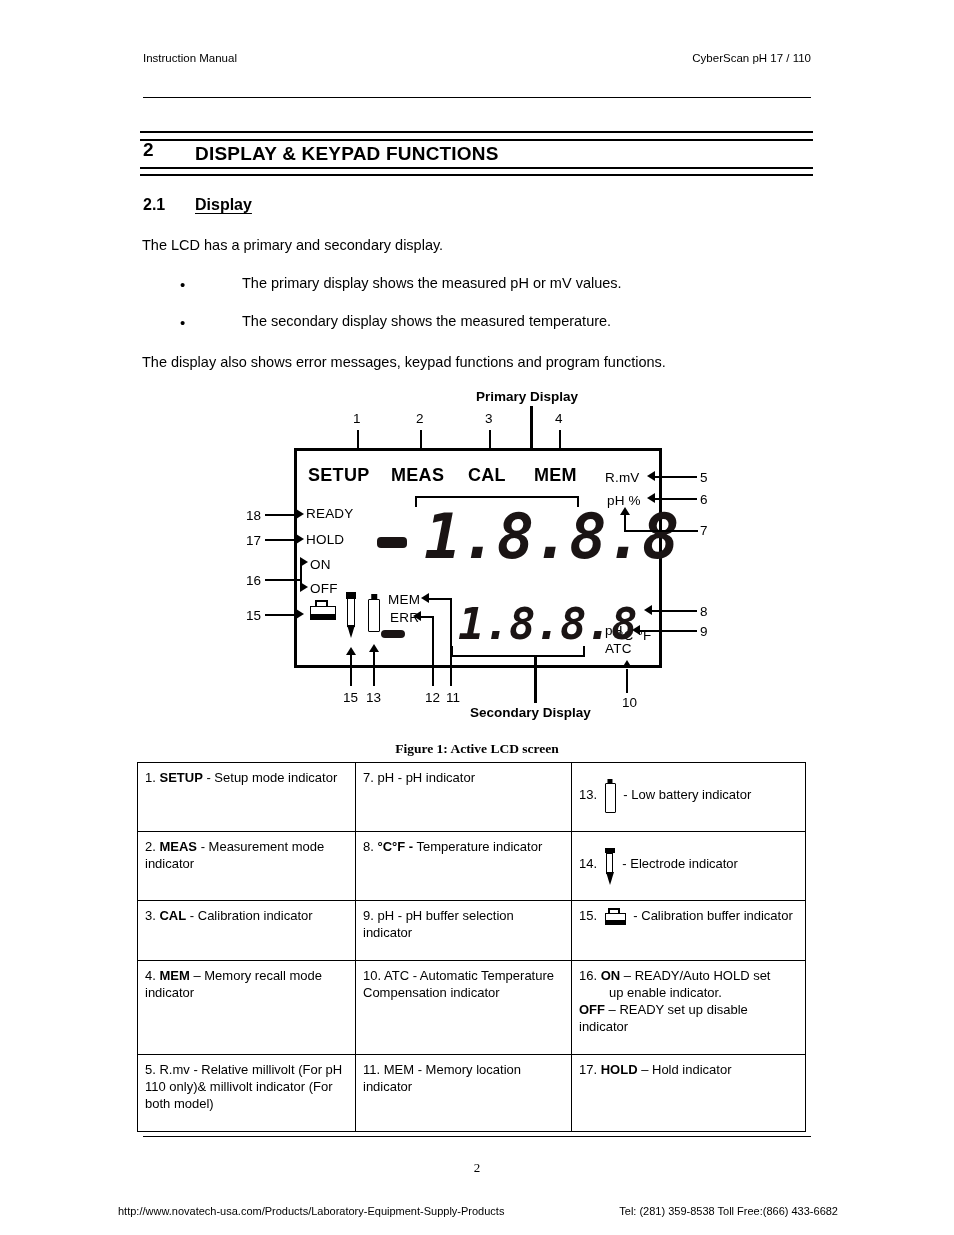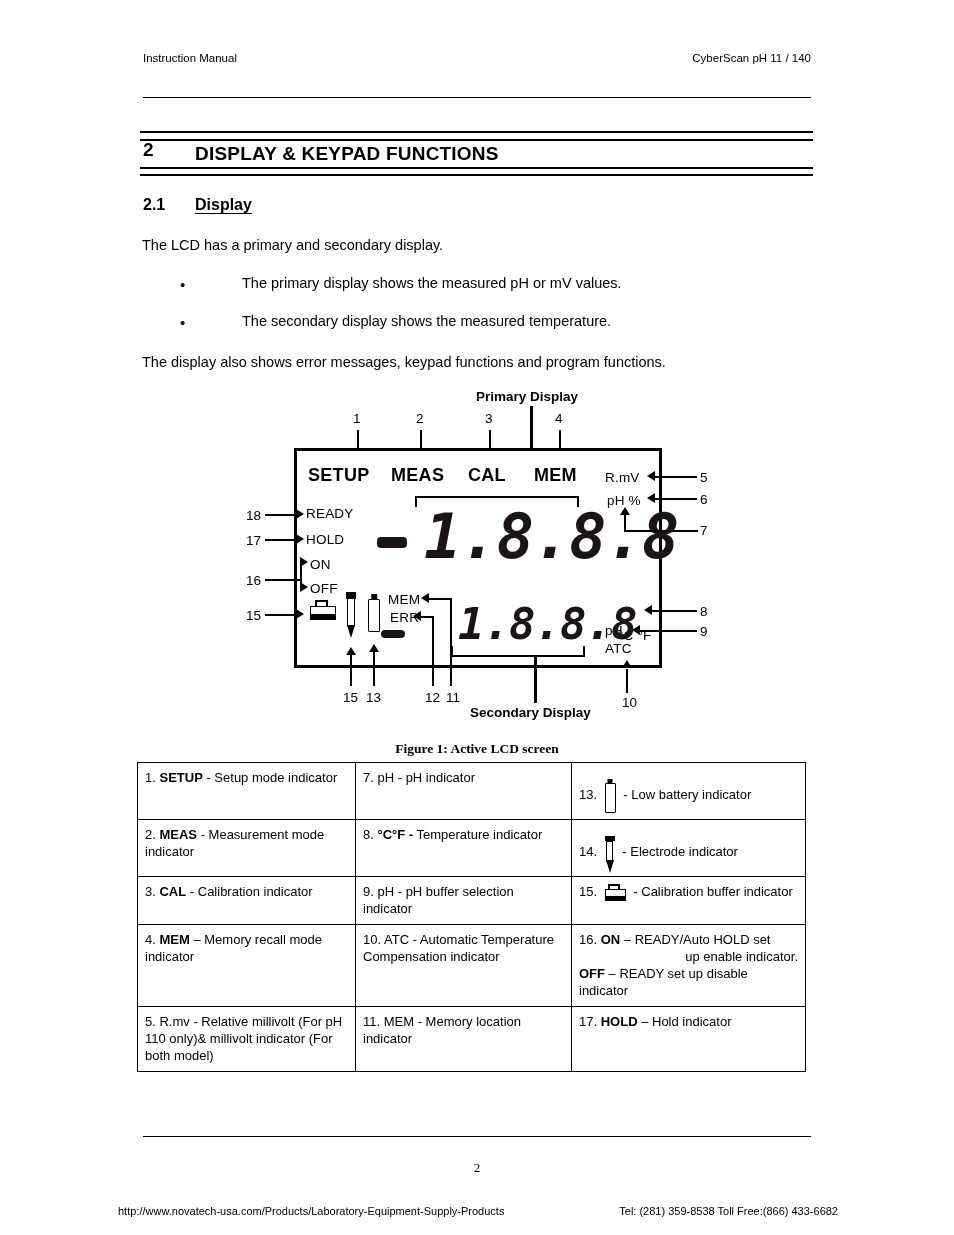--- a/index.html
+++ b/index.html
@@ -109,44 +109,44 @@
   .ic-cal .fill{position:absolute;left:0;top:58%;width:100%;height:42%;background:#000;}
 
   
   #fig-caption{left:0;top:741px;width:954px;text-align:center;
                font-family:"Liberation Serif", serif;font-weight:bold;font-size:13.5px;}
 
   
   #legend-table{position:absolute;left:137px;top:762px;width:668px;
                 border-collapse:collapse;table-layout:fixed;}
   #legend-table td{border:1.4px solid #000;vertical-align:top;
-                   padding:6px 7px 6px 7px;font-size:13px;line-height:1.33;}
+                   padding:6px 7px 18px 7px;font-size:13px;line-height:1.33;}
   #legend-table col.c1{width:218px;}
   #legend-table col.c2{width:216px;}
   #legend-table col.c3{width:234px;}
   .cellicon{display:inline-block;vertical-align:middle;margin:0 4px;}
   .ic-batt-sm{width:11px;height:34px;}
   .ic-elec-sm{width:10px;height:34px;}
   .ic-cal-sm{width:21px;height:17px;}
-  .indent-line{display:block;padding-left:30px;text-align:right;}
+  .indent-line{display:block;padding-left:30px;}
 
   
   #foot-rule{left:143px;top:1136px;width:668px;height:1px;background:#000;}
   #page-number{left:0;top:1160px;width:954px;text-align:center;
                font-family:"Liberation Serif", serif;font-size:13px;}
   #footer-row{left:118px;top:1205px;width:720px;height:16px;}
   #footer-row .lft{position:absolute;left:0;top:0;font-size:11px;}
   #footer-row .rgt{position:absolute;right:0;top:0;font-size:11px;}
 </style>
 </head>
 <body>
 
 <div class="abs" id="running-head">
   <span class="lft">Instruction Manual</span>
-  <span class="rgt">CyberScan pH 11 / 140</span>
+  <span class="rgt">CyberScan pH 17 / 110</span>
 </div>
 <div class="abs" id="head-rule"></div>
 
 <div class="abs" id="sec-bar-top"></div>
 <div class="abs" id="sec-heading">
   <span class="num">2</span>
   <span class="txt">DISPLAY &amp; KEYPAD FUNCTIONS</span>
 </div>
 <div class="abs" id="sec-bar-bot"></div>
 

